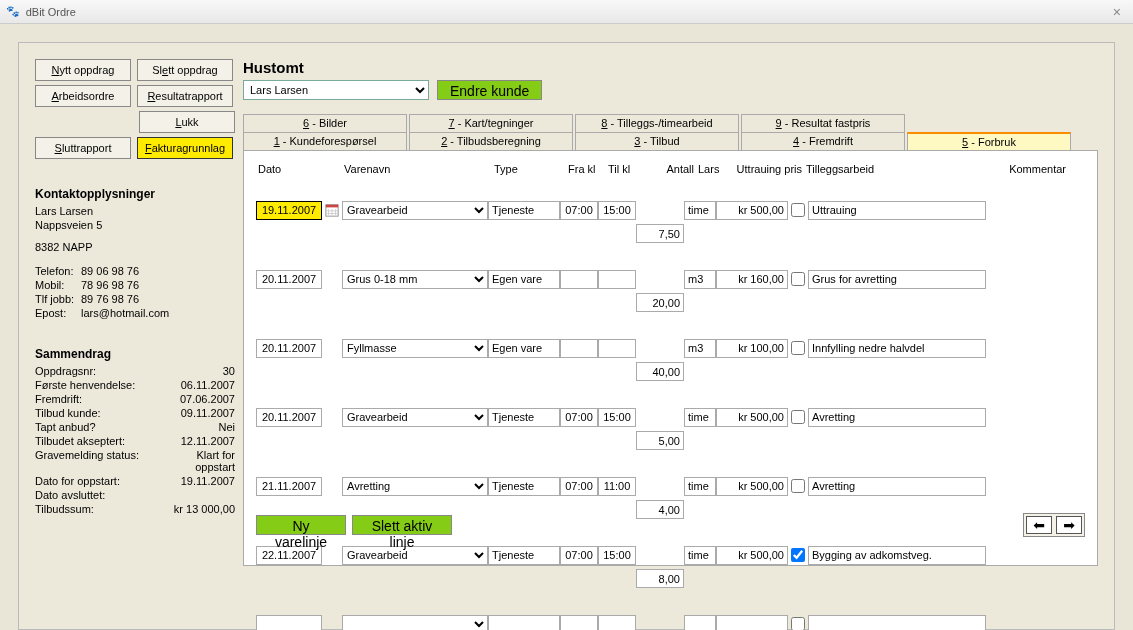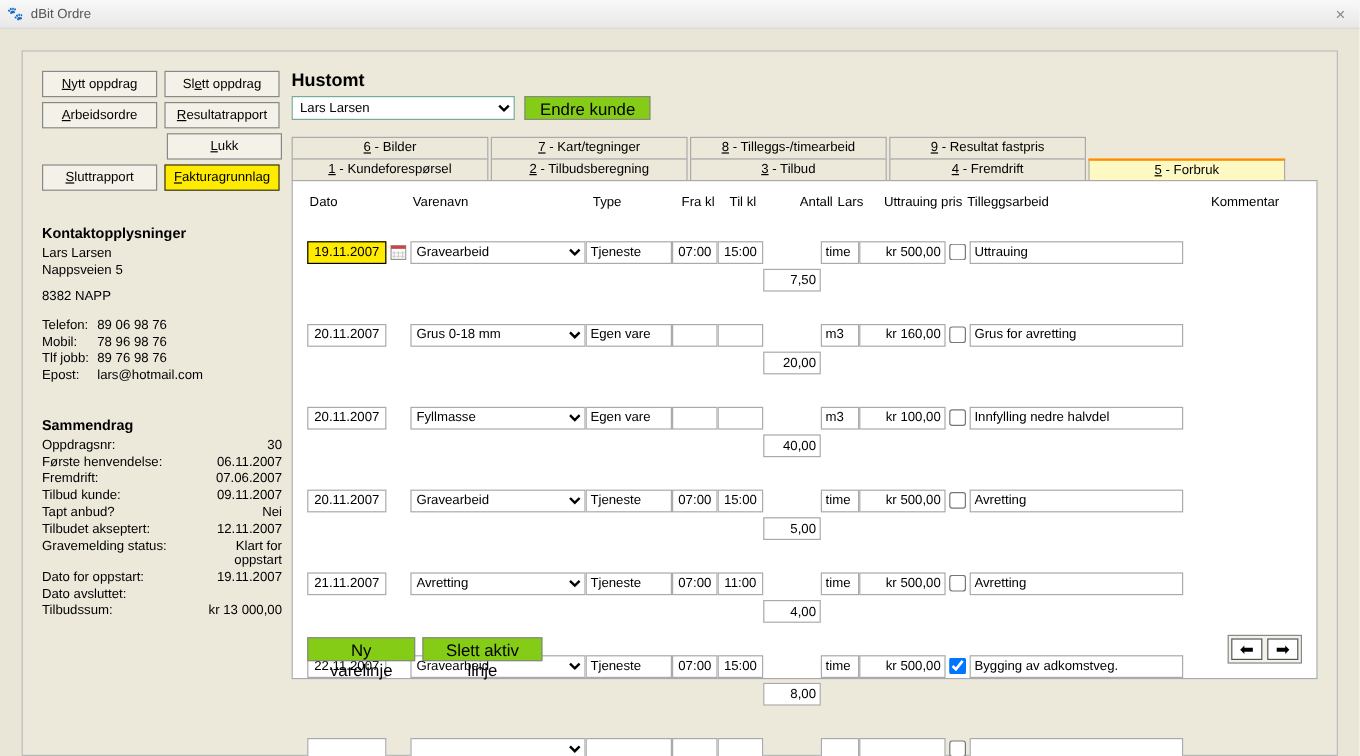--- a/index.html
+++ b/index.html
@@ -50,21 +50,21 @@
 .cal-icon { width: 16px; height: 16px; display: inline-flex; align-items: center; justify-content: center; margin: 0 2px; cursor: pointer; }
 .cal-icon svg { width: 14px; height: 14px; }
 .grid-row .sel-vare { width: 146px; }
 .grid-row .inp-type { width: 72px; }
 .grid-row .inp-time { width: 38px; text-align: center; }
 .grid-row .inp-antall { width: 48px; text-align: right; margin-top: 47px; }
 .grid-row .inp-enhet { width: 32px; }
 .grid-row .inp-pris { width: 72px; text-align: right; }
 .grid-row .chk { width: 14px; height: 14px; margin: 0 3px; }
 .grid-row .inp-kommentar { width: 178px; }
-.bottom-bar { position: absolute; bottom: 12px; left: 12px; right: 12px; display: flex; align-items: center; }
+.bottom-bar { position: absolute; bottom: 28px; left: 12px; right: 12px; display: flex; align-items: center; }
 .nav-arrows { margin-left: auto; display: flex; gap: 4px; border: 1px solid #888; padding: 2px; background: #f4f2e8; }
 .arrow-btn { width: 26px; height: 18px; background: #fff; border: 1px solid #555; display: flex; align-items: center; justify-content: center; cursor: pointer; }
 .arrow-btn span { font-size: 14px; line-height: 1; }
 u { text-decoration: underline; }
 </style>
 </head>
 <body>
 
 <div class="titlebar">
   <span>🐾</span>

